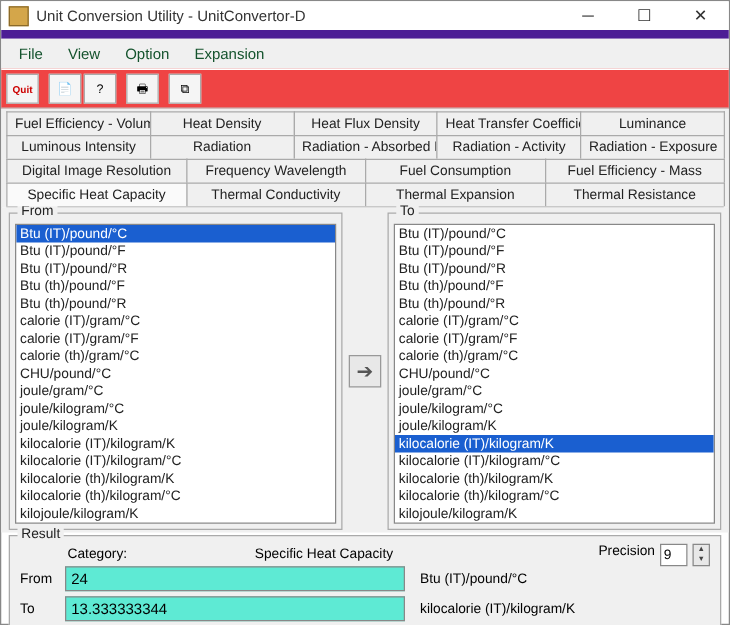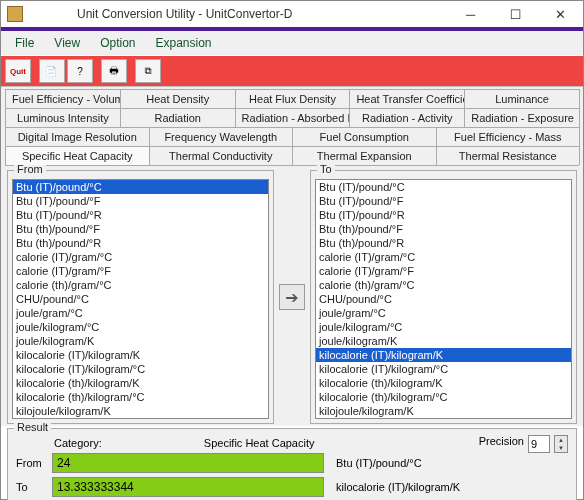--- a/index.html
+++ b/index.html
@@ -1,20 +1,20 @@
 <!DOCTYPE html>
 <html><head>
 <meta charset="utf-8">
 <style>
 * { box-sizing: border-box; margin: 0; padding: 0; }
 body { font-family: "Segoe UI", Tahoma, sans-serif; font-size: 11px; background: #f0f0f0; overflow: hidden; }
 
 .window { width: 584px; height: 500px; background: #fff; border: 1px solid #888; display: flex; flex-direction: column; }
 
-.titlebar { height: 30px; display: flex; align-items: center; background: #fff; border-bottom: 4px solid #4c1d95; gap: 48px; }
+.titlebar { height: 30px; display: flex; align-items: center; background: #fff; border-bottom: 7px solid #4c1d95; }
 .titlebar .app-icon { width: 16px; height: 16px; margin: 0 6px; background: #d4a64a; border: 1px solid #8a6a2a; }
 .titlebar .title { flex: 1; font-size: 12px; color: #333; }
 .titlebar .win-btns { display: flex; }
 .titlebar .win-btn { width: 45px; height: 29px; display: flex; align-items: center; justify-content: center; font-size: 13px; font-family: sans-serif; color: #333; }
 
 .menubar { display: flex; padding: 2px 4px; background: #f0f0f0; }
 .menubar .menu-item { padding: 3px 10px; font-size: 12px; color: #14532d; }
 
 .toolbar { display: flex; padding: 3px 4px; background: #ef4444; border-top: 1px solid #fff; border-bottom: 1px solid #c0c0c0; gap: 2px; }
 .tool-btn { width: 26px; height: 24px; border: 1px solid #aaa; background: #f5f5f5; display: flex; align-items: center; justify-content: center; font-size: 10px; }
@@ -43,21 +43,21 @@
 
 .result-group { margin: 2px 6px 6px 6px; border: 1px solid #aaa; background: #f0f0f0; position: relative; padding: 8px 8px 8px 8px; }
 .result-group .group-label { top: -8px; }
 .cat-row { display: flex; padding-left: 38px; margin-bottom: 4px; align-items: center; gap: 48px; }
 .prec-row { position: absolute; right: 8px; top: 6px; display: flex; align-items: flex-start; gap: 4px; }
 .prec-input { width: 22px; height: 18px; border: 1px solid #888; background: #fff; text-align: left; padding: 0 2px; font-size: 11px; }
 .spin { width: 14px; height: 18px; border: 1px solid #888; background: #e8e8e8; display:flex; flex-direction:column;}
 .spin div{flex:1; font-size:6px; text-align:center; line-height:8px; color:#444;}
 .field-row { display: flex; align-items: center; margin-top: 4px; gap: 6px; }
 .field-label { width: 30px; text-align: left; font-size: 11px; }
-.field-input { width: 272px; height: 20px; border: 1px solid #888; background: #84cc16; padding: 1px 4px; font-size: 12px; }
+.field-input { width: 272px; height: 20px; border: 1px solid #888; background: #5eead4; padding: 1px 4px; font-size: 12px; }
 .field-unit { font-size: 11px; margin-left: 6px; }
 </style>
 </head>
 <body>
 
 <div class="window">
 
   <div class="titlebar">
     <div class="app-icon"></div>
     <div class="title">Unit Conversion Utility - UnitConvertor-D</div>

